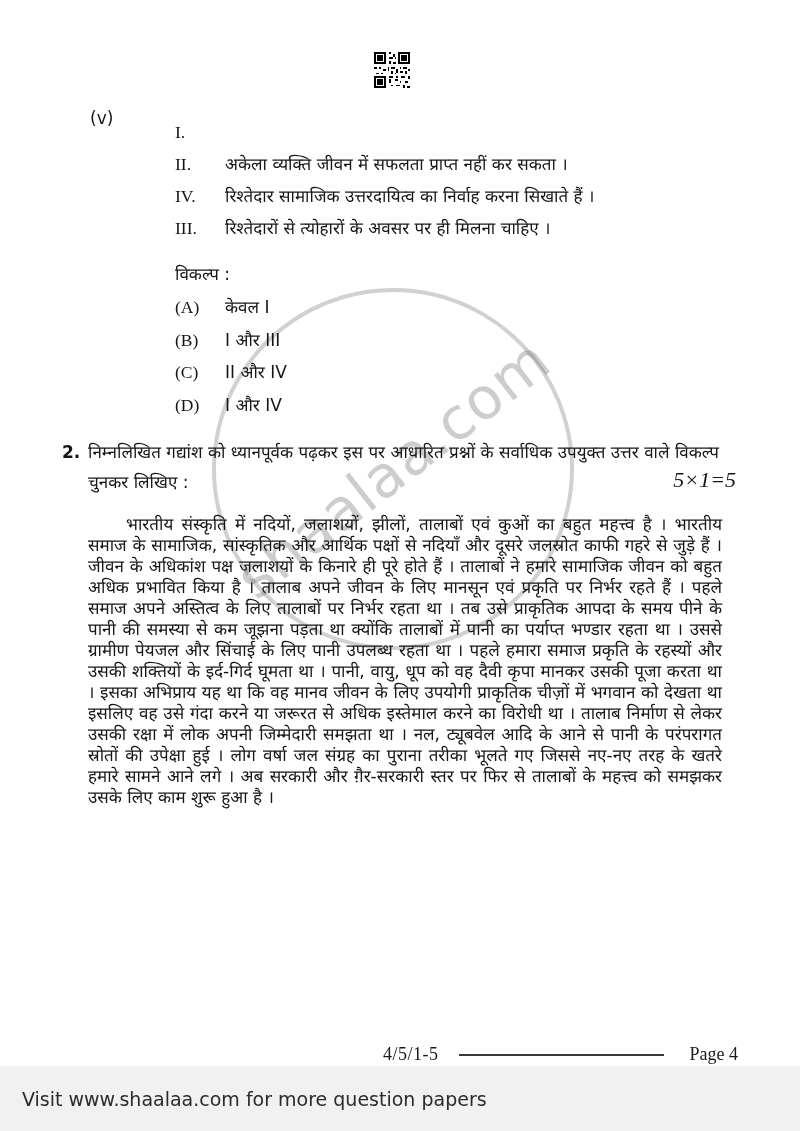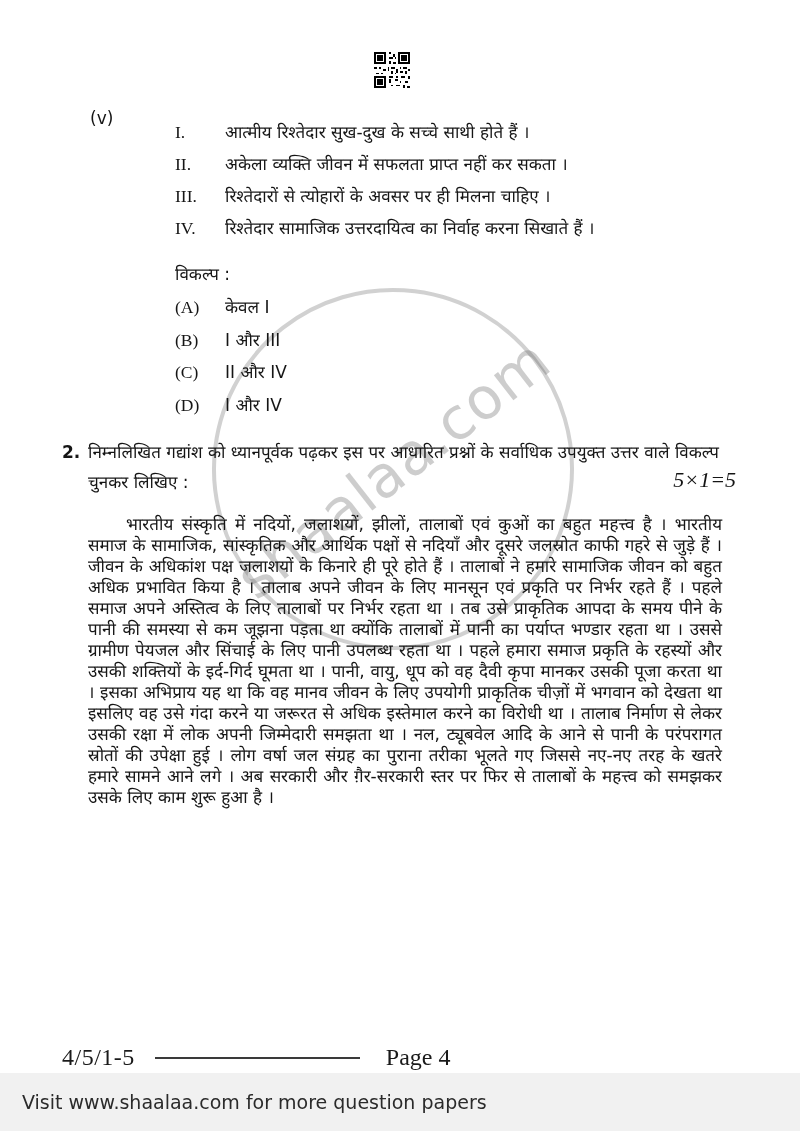--- a/index.html
+++ b/index.html
@@ -65,30 +65,31 @@
     font-size:17px; line-height:21px;
     text-align:justify;
     text-indent:38px;
   }
 
   
   .footer {
     position:absolute; left:62px; right:62px; top:1044px;
     display:flex; align-items:center;
     font-family:"Liberation Serif", serif;
-    font-size:24px; color:#1a1a1a;
+    font-size:18px; color:#1a1a1a;
     z-index:1;
+    justify-content:flex-end;
   }
   .footer-code { letter-spacing:0.5px; }
   .footer-line { width:205px; border-top:2px solid #3a3a3a; margin-left:20px; }
   .footer-page { margin-left:26px; }
 
   
   .bottom-bar {
-    position:absolute; left:0; right:0; bottom:0; height:58px;
+    position:absolute; left:0; right:0; bottom:0; height:65px;
     background:#f1f1f1;
     display:flex; align-items:center;
     padding-left:22px;
     font-size:19px; color:#2b2b2b;
     z-index:2;
   }
 </style>
 </head>
 <body>
 
@@ -150,33 +151,32 @@
       </svg>
     </div>
 
     <div class="qv">
       <div class="qv-label">(v)</div>
       <div class="qv-body">
 
         <div class="statements">
           <div class="statement">
             <span class="st-num">I.</span>
-            <span class="st-text">आत्मीय रिश्तेदार सुख-दुख के सच्चे साथी होते हैं ।</span>
           </div>
           <div class="statement">
             <span class="st-num">II.</span>
             <span class="st-text">अकेला व्यक्ति जीवन में सफलता प्राप्त नहीं कर सकता ।</span>
           </div>
           <div class="statement">
+            <span class="st-num">IV.</span>
+            <span class="st-text">रिश्तेदार सामाजिक उत्तरदायित्व का निर्वाह करना सिखाते हैं ।</span>
+          </div>
+          <div class="statement">
             <span class="st-num">III.</span>
             <span class="st-text">रिश्तेदारों से त्योहारों के अवसर पर ही मिलना चाहिए ।</span>
-          </div>
-          <div class="statement">
-            <span class="st-num">IV.</span>
-            <span class="st-text">रिश्तेदार सामाजिक उत्तरदायित्व का निर्वाह करना सिखाते हैं ।</span>
           </div>
         </div>
 
         <div class="options-label">विकल्प :</div>
 
         <div class="options">
           <div class="option">
             <span class="opt-key">(A)</span>
             <span class="opt-text mixed">केवल I</span>
           </div>

